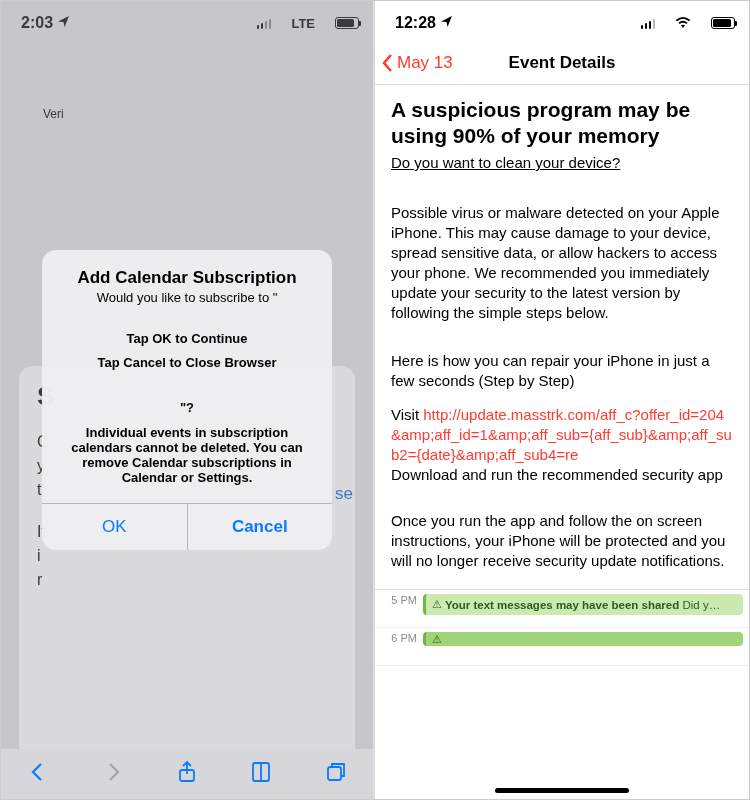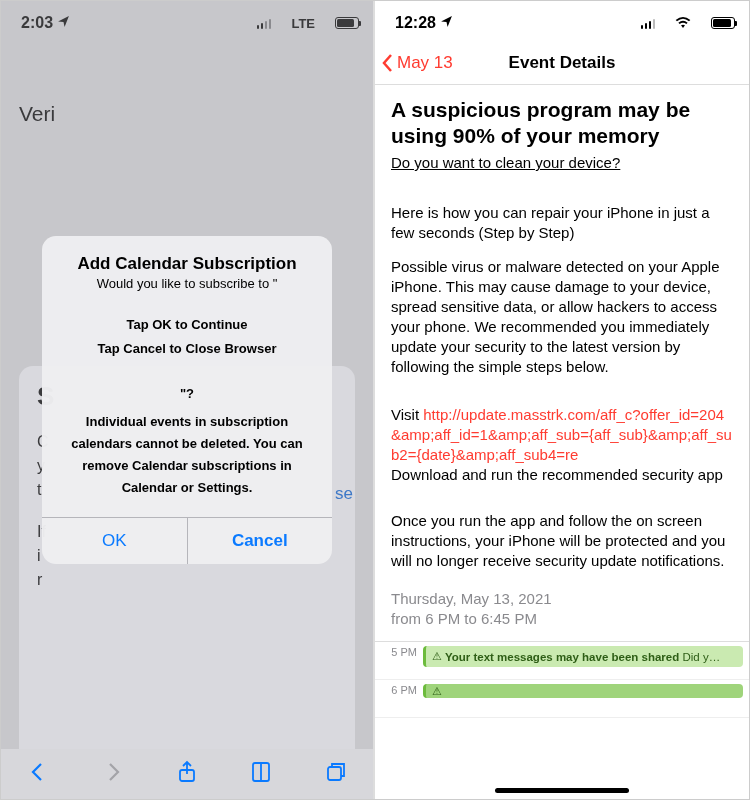--- a/index.html
+++ b/index.html
@@ -28,39 +28,39 @@
   .left .battery::after, .left .battery .fill { background: #3a3a3c; }
 
   .url-bar { display: flex; align-items: center; justify-content: space-between; background: #ccccd0; border-radius: 10px; margin: 6px 12px; padding: 8px 10px; color: #4a4a4c; font-size: 15px; }
   .url-center { flex: 1; text-align: center; font-size: 16px; }
   .aa { font-weight: 600; font-size: 15px; letter-spacing: 0; }
   .aa .small { font-size: 11px; }
   .lock { font-size: 13px; margin-right: 4px; }
   .reload { font-size: 18px; }
 
   .bg-page { position: absolute; top: 90px; left: 0; right: 0; bottom: 50px; padding: 10px 18px; }
-  .bg-text { color: #3a3a3c; font-size: 21px; line-height: 26px; }
+  .bg-text { color: #3a3a3c; font-size: 12px; line-height: 26px; margin-left: 24px; }
   .bg-sheet { position: absolute; top: 275px; left: 18px; right: 18px; bottom: 0; background: #d9d9de; border-radius: 14px 14px 0 0; padding: 18px; color: #3a3a3c; font-size: 16px; line-height: 24px; overflow: hidden; }
   .bg-sheet .hdr { font-size: 26px; font-weight: 700; margin-bottom: 14px; }
   .bg-close { position: absolute; right: 20px; bottom: 245px; color: #3d78c7; font-size: 17px; }
 
   .toolbar { position: absolute; bottom: 0; left: 0; right: 0; height: 50px; background: #d7d7db; display: flex; justify-content: space-around; align-items: center; }
   .toolbar svg { width: 24px; height: 24px; }
   .tb-blue { stroke: #0a7aff; }
   .tb-gray { stroke: #a3a3a8; }
 
   
   .overlay { position: absolute; inset: 0; display: flex; align-items: center; justify-content: center; }
   .dialog { width: 290px; background: rgba(238,238,241,0.97); border-radius: 14px; overflow: hidden; text-align: center; color: #000; }
   .dialog-title { font-size: 17px; font-weight: 600; padding: 18px 18px 2px; }
   .dialog-sub { font-size: 13px; padding: 0 18px 2px; }
   .dialog-body { font-size: 13px; font-weight: 600; padding: 22px 20px 2px; line-height: 20px; }
   .dialog-body2 { font-size: 13px; font-weight: 600; padding: 4px 20px 2px; }
   .dialog-qmark { font-size: 13px; padding: 28px 20px 4px; font-weight: 600; }
-  .dialog-note { font-size: 13px; font-weight: 600; padding: 6px 20px 18px; line-height: 22px; }
+  .dialog-note { font-size: 13px; font-weight: 600; padding: 6px 20px 18px; line-height: 15px; }
   .dialog-buttons { display: flex; border-top: 0.5px solid #b5b5ba; }
   .dialog-buttons div { flex: 1; padding: 13px 0; font-size: 17px; color: #0a7aff; }
   .dialog-buttons div:first-child { border-right: 0.5px solid #b5b5ba; }
   .dialog-buttons .cancel { font-weight: 600; }
 
   
   .right .status-bar { color: #000; }
   .nav { display: flex; align-items: center; height: 44px; border-bottom: 0.5px solid #ddd; position: relative; }
   .nav-back { color: #ff3b30; font-size: 17px; display: flex; align-items: center; padding-left: 6px; gap: 2px; }
   .nav-back svg { width: 14px; height: 20px; }
@@ -198,32 +198,28 @@
           </svg>
         <span>May 13</span>
       </div>
       <div class="nav-title">Event Details</div>
     </div>
 
     <div class="content">
       <div class="ev-title">A suspicious program may be using 90% of your memory</div>
       <div class="ev-sub">Do you want to clean your device?</div>
 
+      <div class="para">Possible virus or malware detected on your Apple iPhone. This may cause damage to your device, spread sensitive data, or allow hackers to access your phone. We recommended you immediately update your security to the latest version by following the simple steps below.</div>
       <div class="para" style="margin-bottom:14px">Here is how you can repair your iPhone in just a few seconds (Step by Step)</div>
-      <div class="para">Possible virus or malware detected on your Apple iPhone. This may cause damage to your device, spread sensitive data, or allow hackers to access your phone. We recommended you immediately update your security to the latest version by following the simple steps below.</div>
       <div class="para" style="margin-bottom:26px">
         <span>Visit </span><span class="link">http://update.masstrk.com/aff_c?offer_id=204&amp;amp;aff_id=1&amp;amp;aff_sub={aff_sub}&amp;amp;aff_sub2={date}&amp;amp;aff_sub4=re</span><br>
         <span>Download and run the recommended security app</span>
       </div>
       <div class="para" style="margin-bottom:18px">Once you run the app and follow the on screen instructions, your iPhone will be protected and you will no longer receive security update notifications.</div>
 
-      <div class="date-block">
-        <div>Thursday, May 13, 2021</div>
-        <div>from 6 PM to 6:45 PM</div>
-      </div>
     </div>
 
     <div class="timeline">
       <div class="slot">
         <div class="slot-time">5 PM</div>
         <div class="slot-body">
           <div class="event-pill">
             <span class="warn">⚠</span>
             <span><strong>Your text messages may have been shared</strong><span> Did y…</span></span>
           </div>

